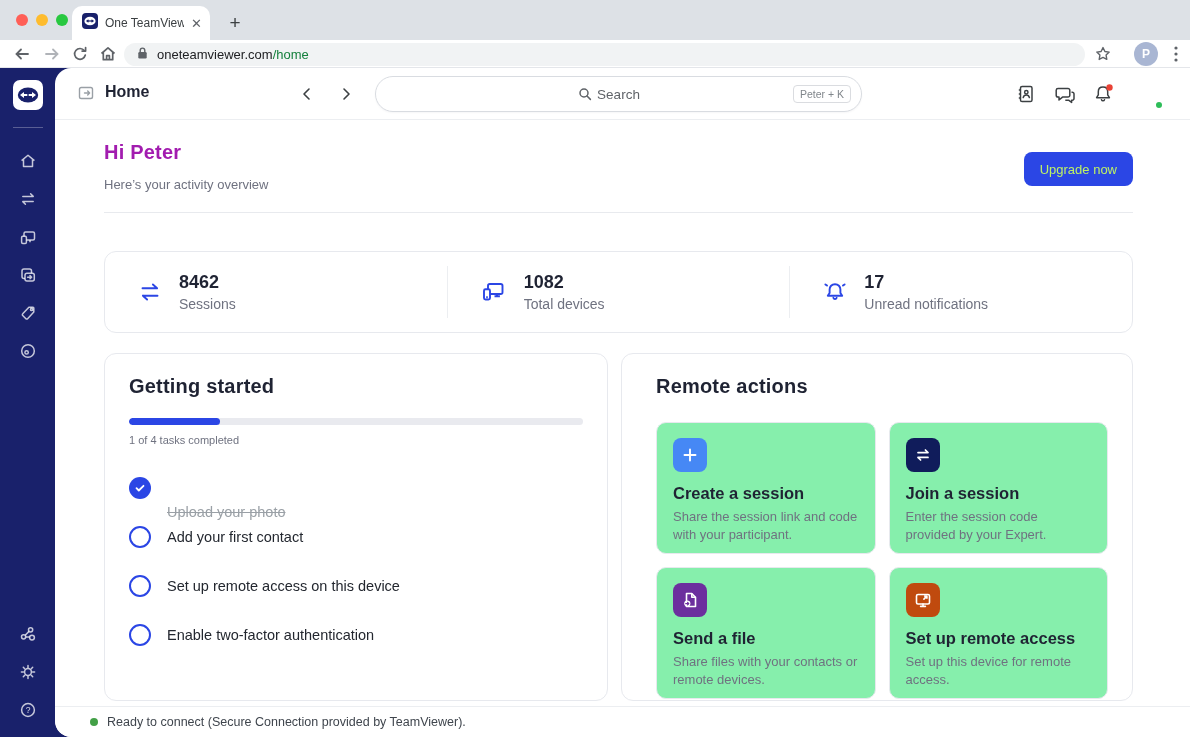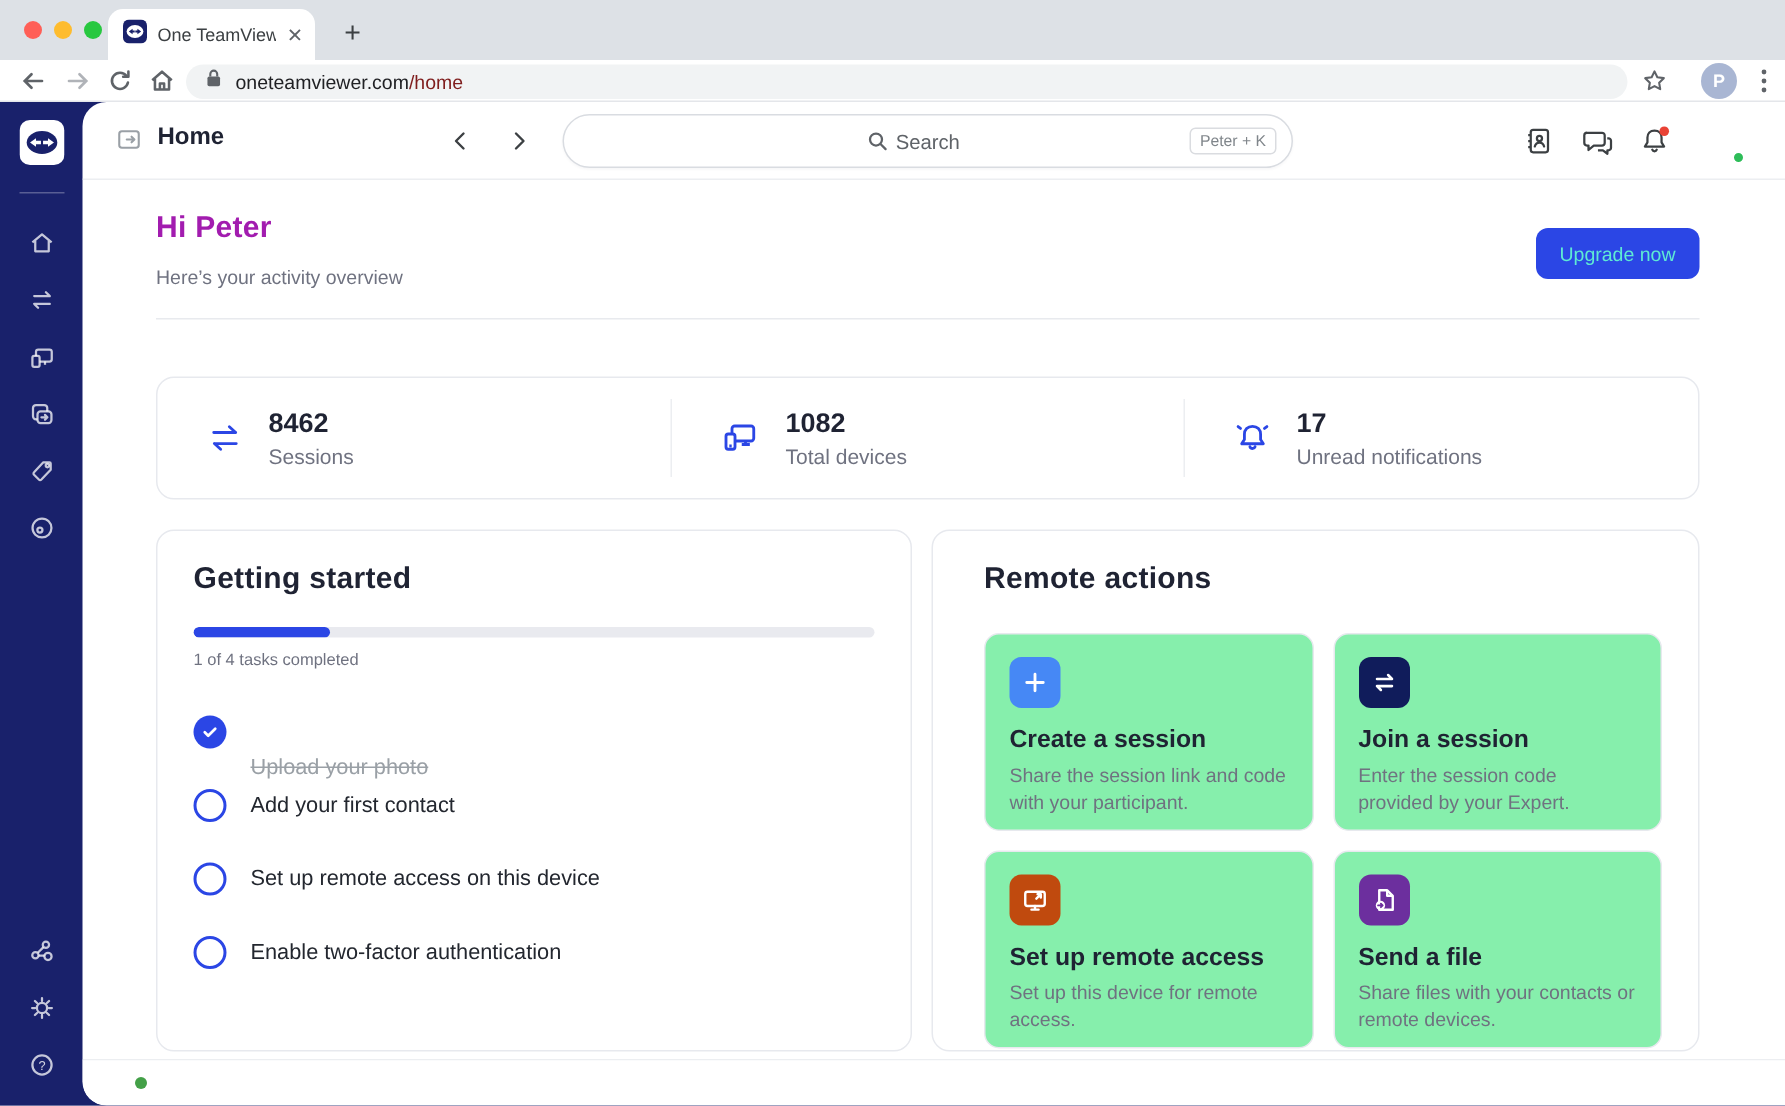--- a/index.html
+++ b/index.html
@@ -17,21 +17,21 @@
          border-radius:10px 10px 0 0; display:flex; align-items:center; padding:0 8px 0 10px; gap:7px; }
   .tab-title { font-size:12px; color:#3C4043; flex:1; white-space:nowrap; overflow:hidden; }
   .tab-close { font-size:13px; color:#5F6368; cursor:default; line-height:1; }
   .newtab { position:absolute; left:224px; top:12px; width:22px; height:22px; display:flex; align-items:center;
             justify-content:center; color:#3C4043; font-size:19px; font-weight:300; }
   .toolbar { position:relative; height:28px; background:#fff; display:flex; align-items:center; border-bottom:1px solid #E4E6EA; }
   .nav-ic { position:absolute; top:4px; width:20px; height:20px; }
   .addrpill { position:absolute; left:124px; top:3px; width:961px; height:23px; background:#F1F3F4;
               border-radius:12px; display:flex; align-items:center; padding:0 12px; gap:8px; }
   .url { font-size:13px; color:#202124; }
-  .url .path { color:#7f1d1d; }
+  .url .path { color:#15803d; }
   .star-ic { position:absolute; left:1094px; top:5px; }
   .chrome-profile { position:absolute; left:1134px; top:2px; width:24px; height:24px; border-radius:50%;
                     background:#A9B6D3; color:#fff; font-size:12px; font-weight:700; display:flex;
                     align-items:center; justify-content:center; }
   .kebab { position:absolute; left:1166px; top:4px; width:20px; height:20px; display:flex; align-items:center; justify-content:center; }
 
   
   .app { position:absolute; top:68px; left:0; right:0; bottom:0; background:#19216B; }
   .rail { position:absolute; left:0; top:0; width:55px; height:100%; display:flex; flex-direction:column; align-items:center; }
   .rail-logo { margin-top:12px; }
@@ -60,21 +60,21 @@
   .ic-book { left:960px; } .ic-chat { left:999px; } .ic-bell { left:1037px; }
   .hdr-avatar-wrap { position:absolute; left:1078px; top:11px; width:30px; height:30px; }
   .status-dot { position:absolute; right:-1px; bottom:-1px; width:10px; height:10px; border-radius:50%;
                 background:#2EBD59; border:2px solid #fff; }
 
   
   .content { position:absolute; top:52px; left:0; right:0; bottom:31px; padding:0 57px 0 49px; overflow:hidden; }
   .greet-row { display:flex; justify-content:space-between; margin-top:21px; }
   .greet h1 { font-size:20px; font-weight:600; color:#a21caf; letter-spacing:.2px; }
   .greet p { margin-top:13px; font-size:13px; color:#6F7280; }
-  .upgrade { margin-top:11px; height:34px; padding:0 16px; background:#2B46E5; color:#5eead4; font-size:13px;
+  .upgrade { margin-top:11px; height:34px; padding:0 16px; background:#2B46E5; color:#bef264; font-size:13px;
              font-weight:500; border:0; border-radius:8px; font-family:inherit; cursor:pointer; }
   .hr { height:1px; background:#E8EAEE; margin-top:20px; }
 
   .stats { margin-top:38px; height:82px; border:1px solid #E7E9EE; border-radius:12px; display:flex; align-items:center; }
   .stat { flex:1; display:flex; align-items:center; gap:14px; padding-left:30px; height:52px; }
   .stat + .stat { border-left:1px solid #ECEEF1; }
   .stat-num { font-size:18px; font-weight:700; color:#1F2333; }
   .stat-lbl { font-size:14px; color:#6F7280; margin-top:3px; }
 
   .cards { display:flex; gap:13px; margin-top:20px; }
@@ -410,51 +410,52 @@
               </div>
 
               <div class="tile">
                 <div class="tile-ic c1">
                   <svg width="20" height="20" viewBox="0 0 20 20" fill="none" stroke="#fff" stroke-width="1.7" stroke-linecap="round" stroke-linejoin="round">
                       <path d="M5 7.6h10M12.4 5l2.6 2.6M15 12.4H5M7.6 15L5 12.4"></path>
                     </svg>
                 </div>
                 <div class="tile-title">Join a session</div>
                 <div class="tile-desc">Enter the session code provided by your Expert.</div>
-              </div>
-
-              <div class="tile">
-                <div class="tile-ic c2">
-                  <svg width="20" height="20" viewBox="0 0 20 20" fill="none" stroke="#fff" stroke-width="1.6" stroke-linejoin="round">
-                      <rect x="3.5" y="4.5" width="13" height="9.5" rx="1.5"></rect>
-                      <path d="M10 14v2.2M7.6 16.4h4.8" stroke-linecap="round"></path>
-                      <path d="M13.9 6.1l-3 3M13.9 8.3V6.1h-2.2" stroke-linecap="round"></path>
-                    </svg>
-                </div>
-                <div class="tile-title">Set up remote access</div>
-                <div class="tile-desc">Set up this device for remote access.</div>
               </div>
 
               <div class="tile">
                 <div class="tile-ic c3">
                   <svg width="20" height="20" viewBox="0 0 20 20" fill="none">
                       <path d="M6.5 3.5h5.3L15.5 7.2v9.3h-9z" stroke="#fff" stroke-width="1.6" stroke-linejoin="round"></path>
                       <path d="M11.8 3.5V7.2h3.7" stroke="#fff" stroke-width="1.6" stroke-linejoin="round"></path>
                       <circle cx="7.3" cy="13.6" r="3.1" fill="#fff"></circle>
                       <path d="M5.7 13.6h3M7.6 12.4l1.2 1.2-1.2 1.2" stroke="#6C2F9E" stroke-width="1.2" fill="none" stroke-linecap="round" stroke-linejoin="round"></path>
                     </svg>
                 </div>
                 <div class="tile-title">Send a file</div>
                 <div class="tile-desc">Share files with your contacts or remote devices.</div>
               </div>
 
+              <div class="tile">
+                <div class="tile-ic c2">
+                  <svg width="20" height="20" viewBox="0 0 20 20" fill="none" stroke="#fff" stroke-width="1.6" stroke-linejoin="round">
+                      <rect x="3.5" y="4.5" width="13" height="9.5" rx="1.5"></rect>
+                      <path d="M10 14v2.2M7.6 16.4h4.8" stroke-linecap="round"></path>
+                      <path d="M13.9 6.1l-3 3M13.9 8.3V6.1h-2.2" stroke-linecap="round"></path>
+                    </svg>
+                </div>
+                <div class="tile-title">Set up remote access</div>
+                <div class="tile-desc">Set up this device for remote access.</div>
+              </div>
+
             </div>
           </div>
         </div>
       </div>
 
       <div class="statusbar">
         <span class="green-dot"></span>
+        <span class="status-txt">Ready to connect (Secure Connection provided by TeamViewer).</span>
       </div>
 
     </div>
   </div>
 </div>
 
 </body></html>

